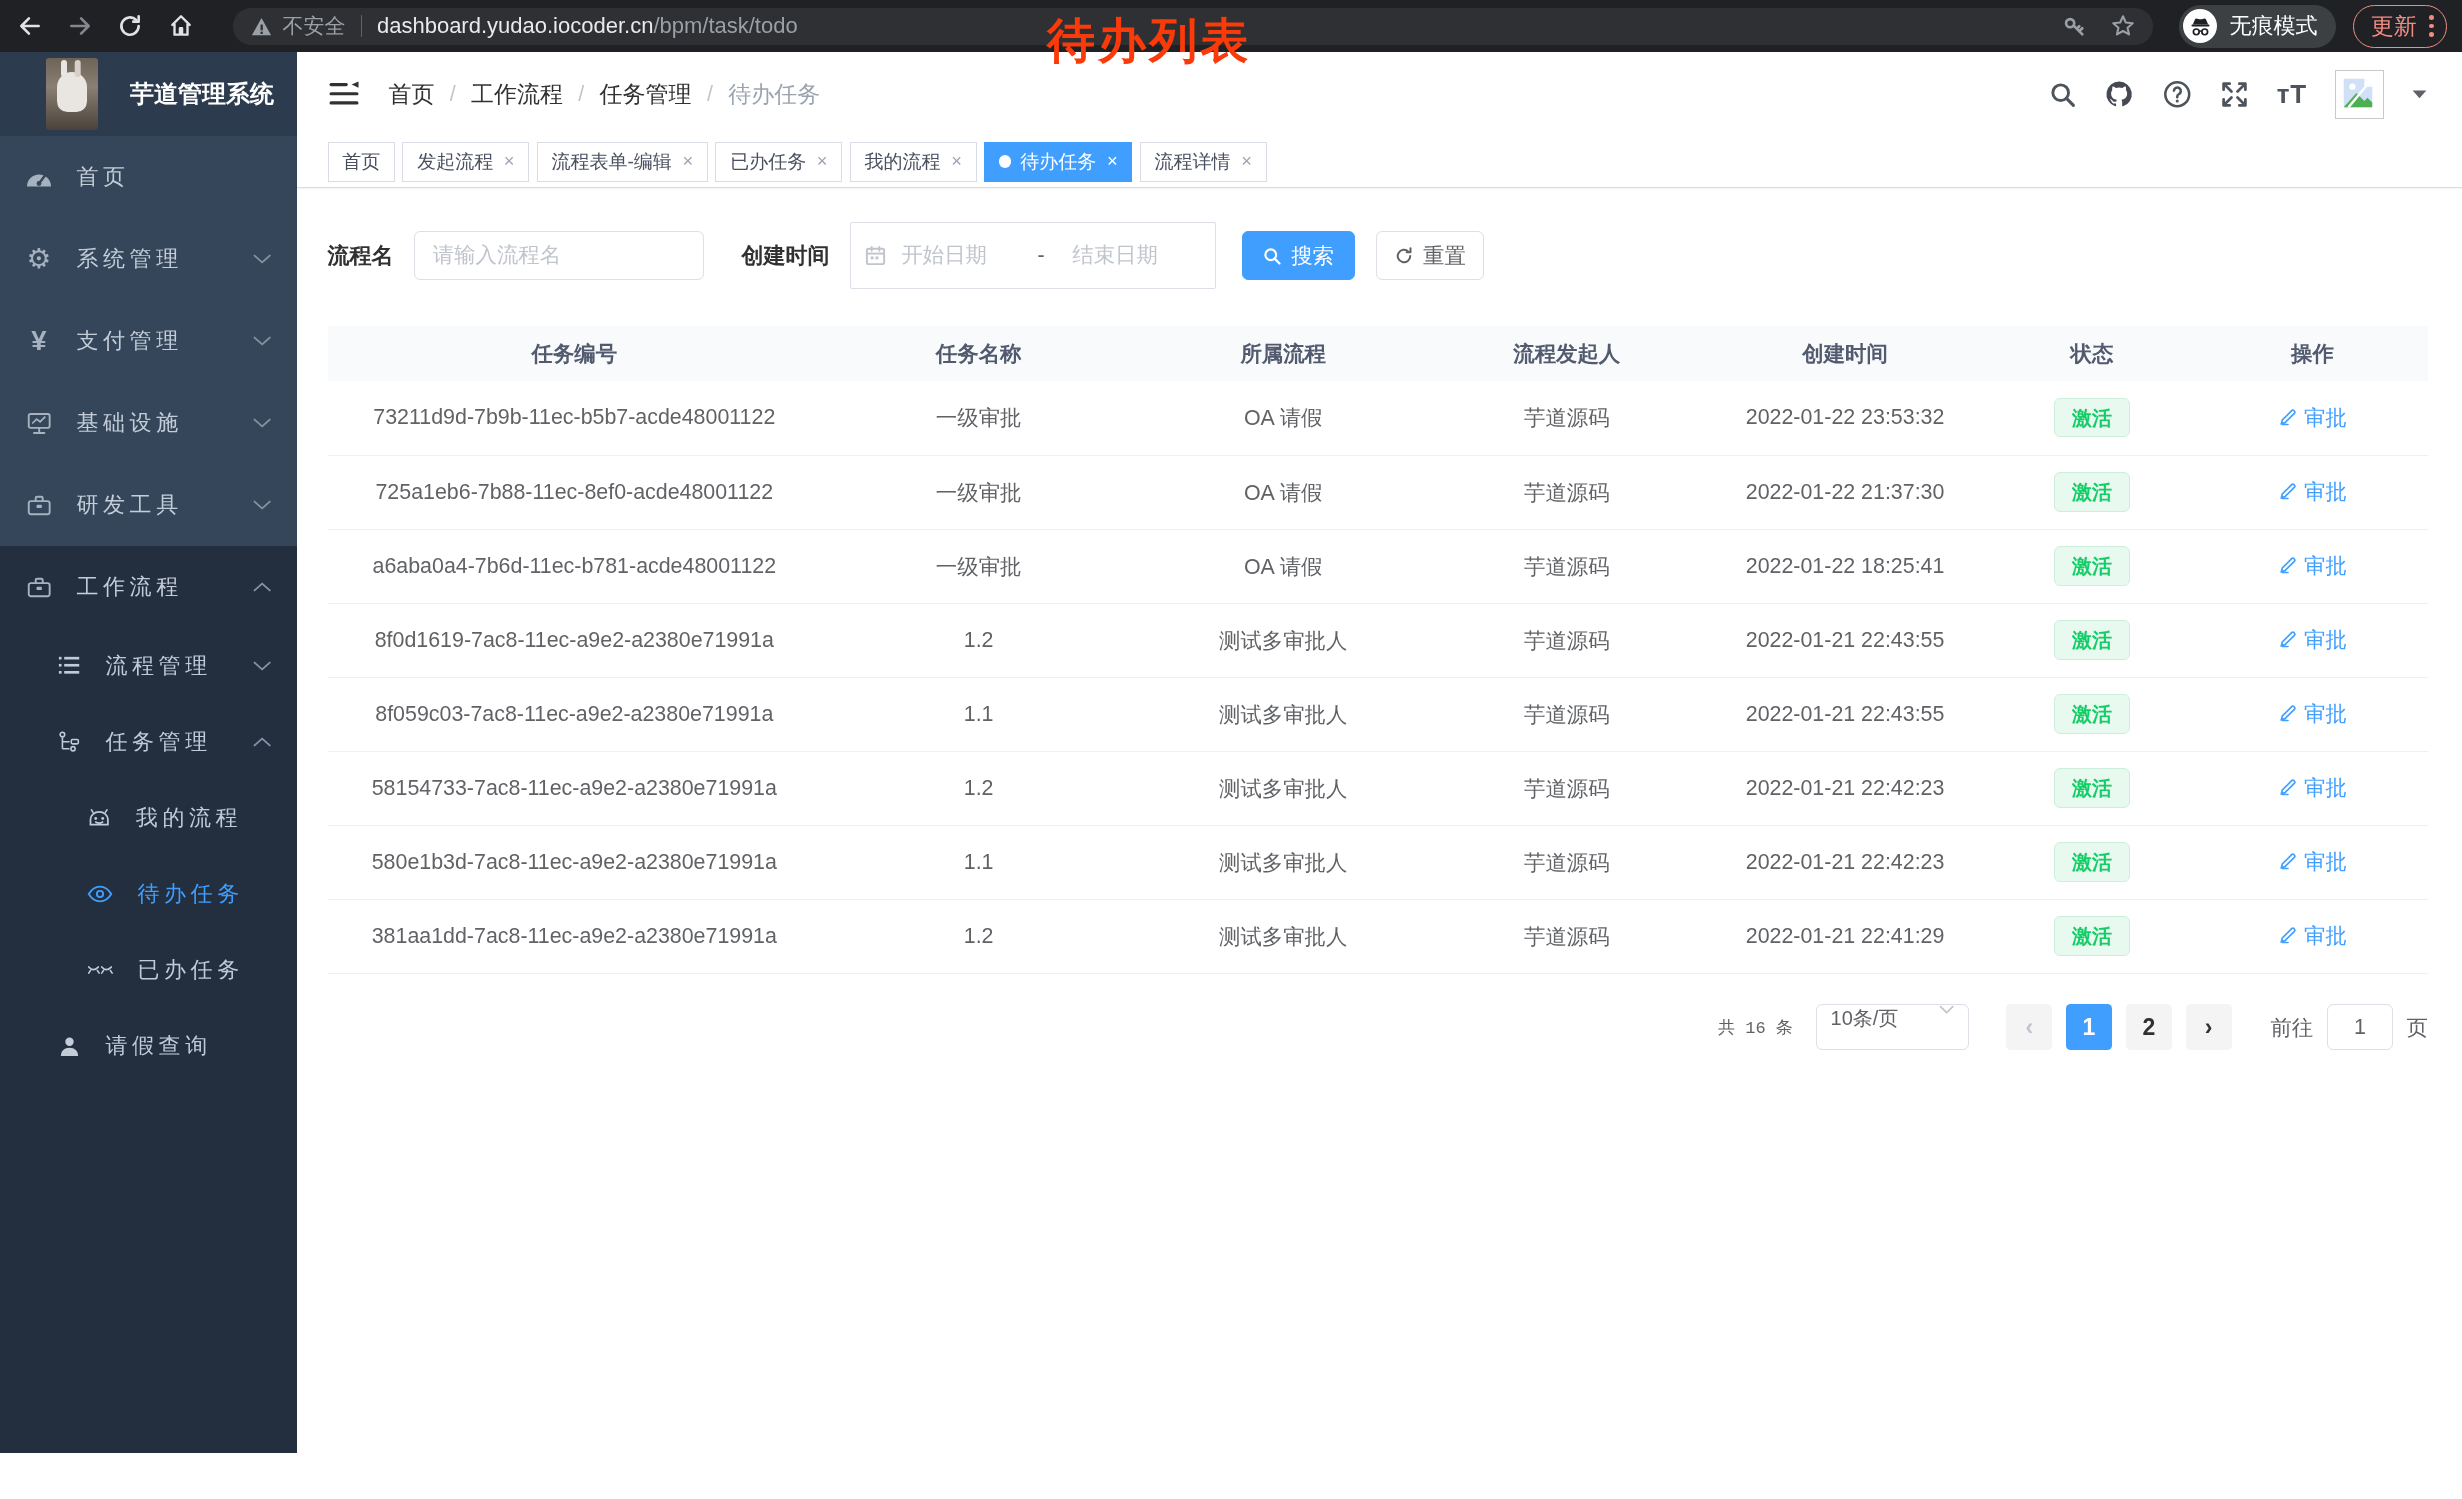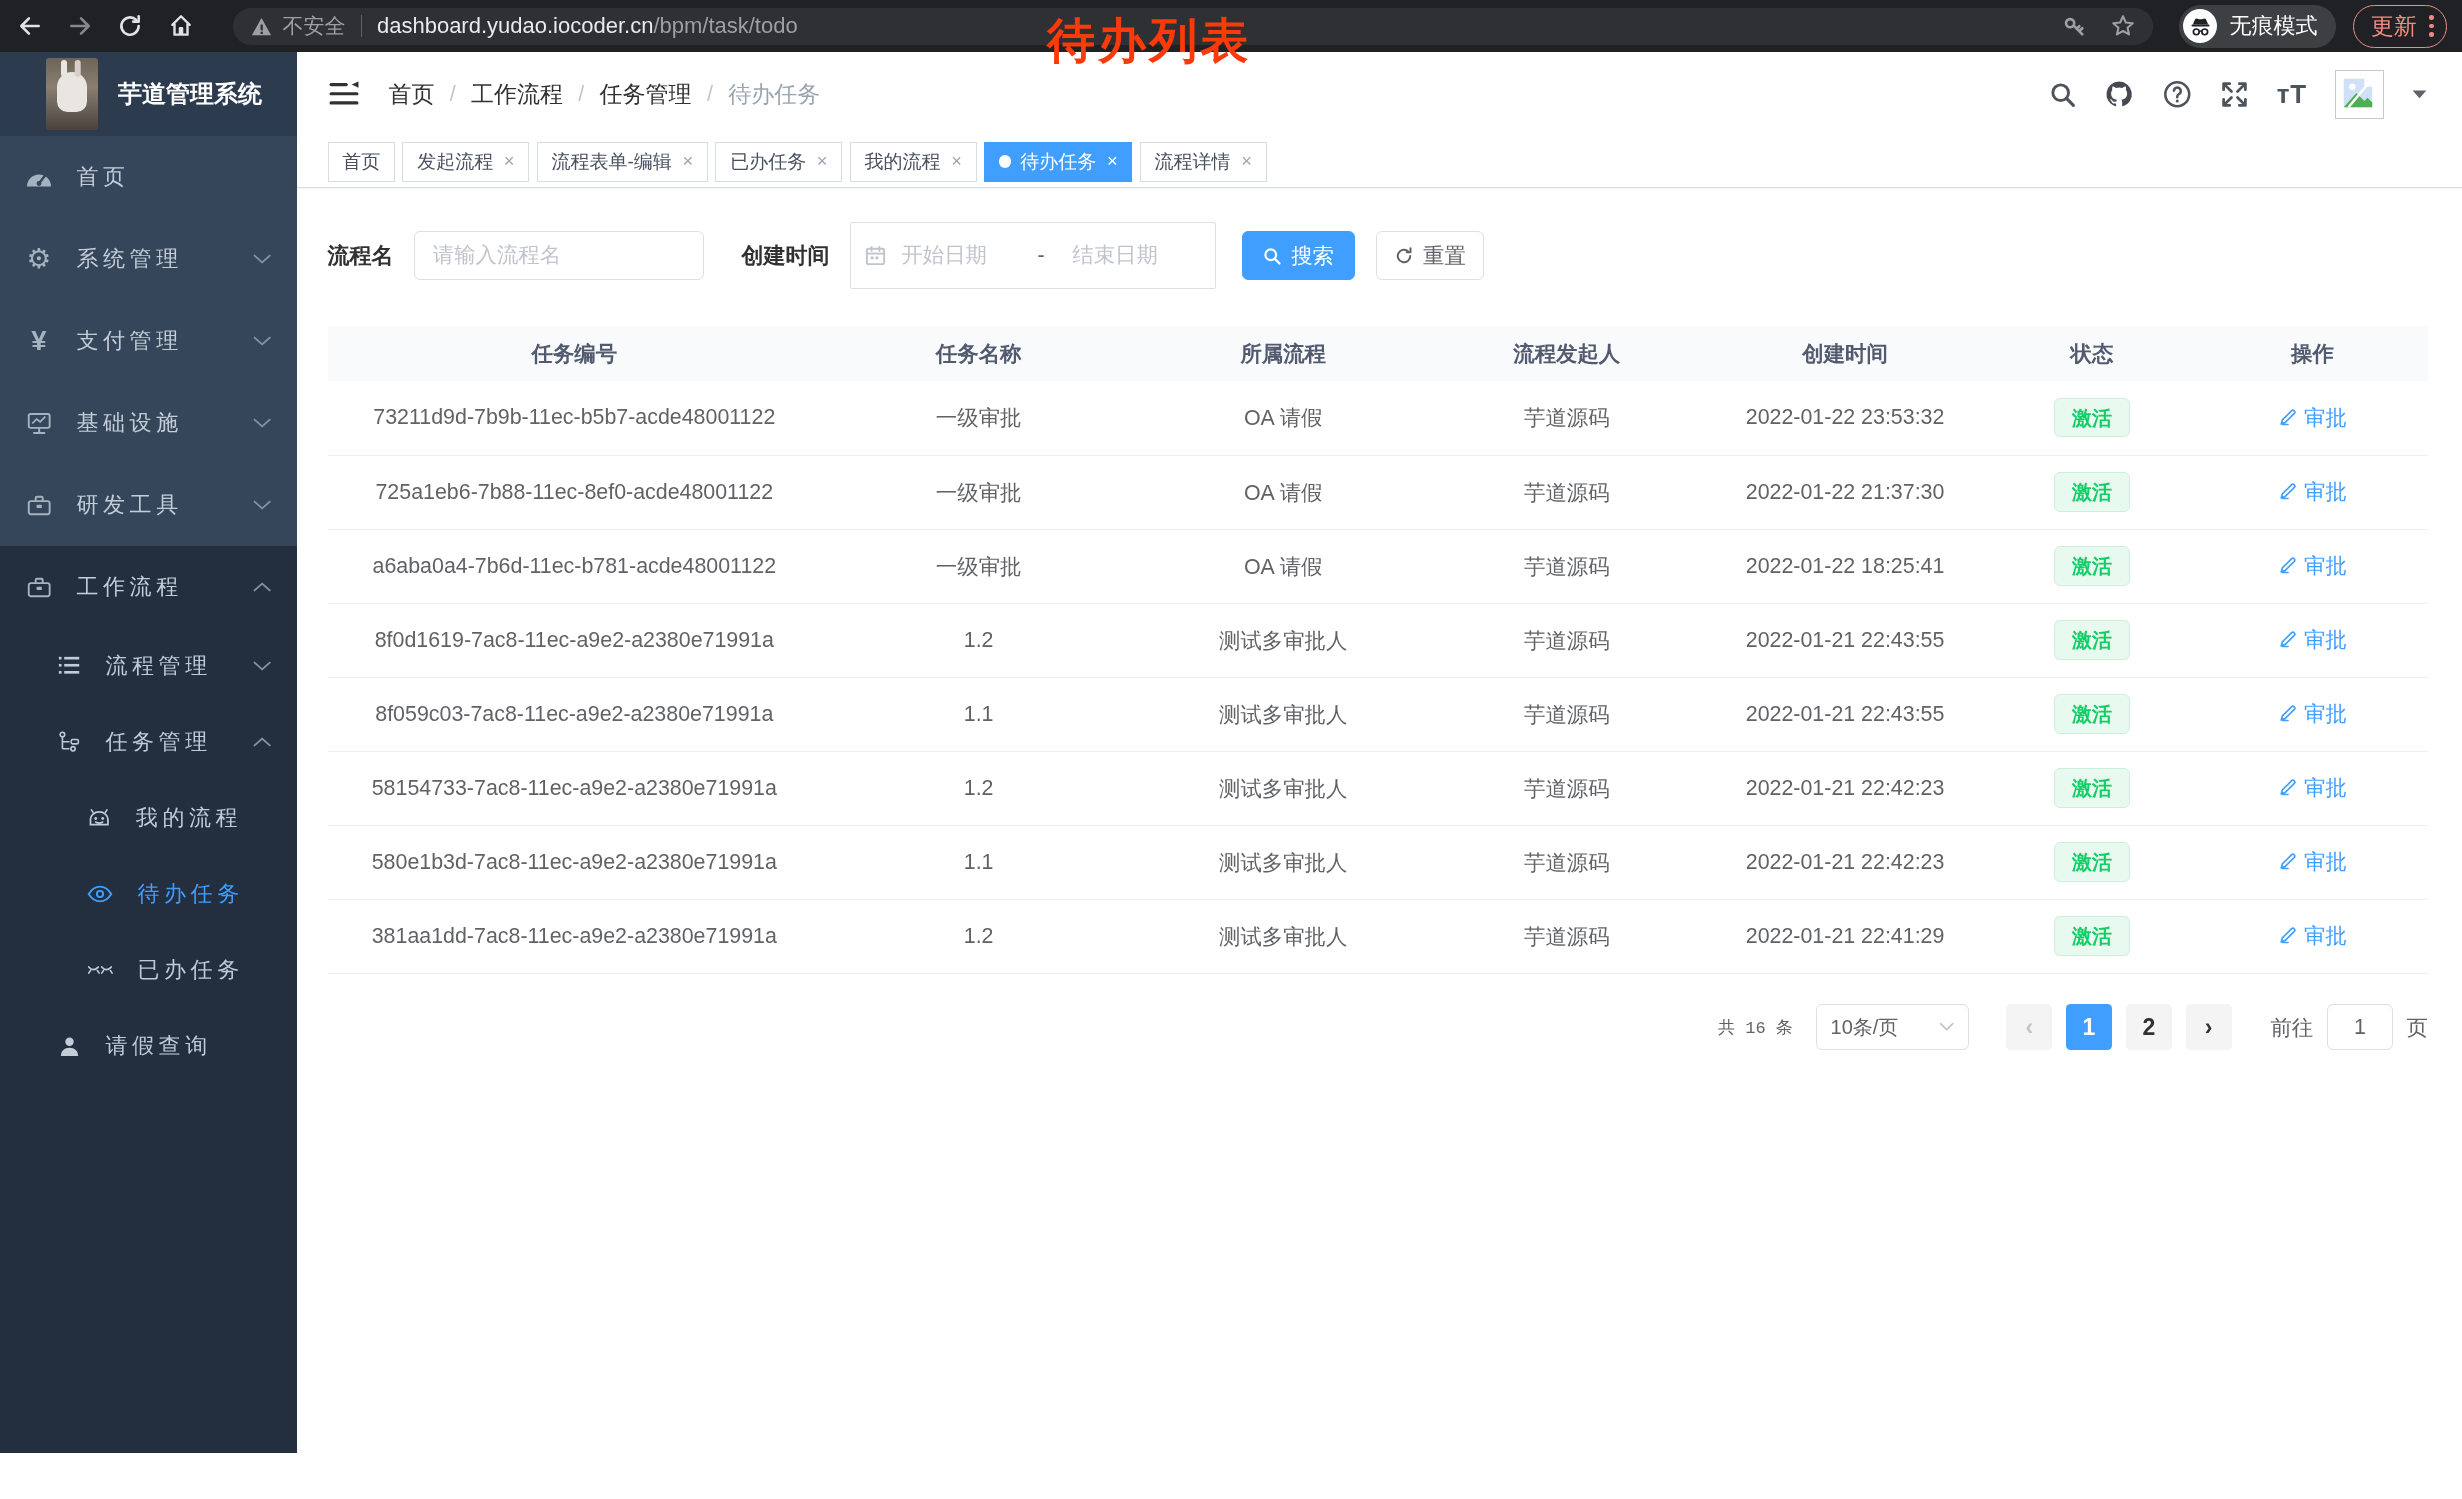--- a/index.html
+++ b/index.html
@@ -48,21 +48,21 @@
     position:absolute; left:1047px; top:9.2px; z-index:9;
     font-size:48px; font-weight:700; color:#fb3a09; letter-spacing:3.1px; white-space:nowrap;
   }
 
   
   .app{ display:flex; height:1448px; }
 
   
   .sidebar{ width:297px; flex:none; background:#fff; }
   .sidebar-inner{ height:1401px; background:#35465a; display:flex; flex-direction:column; }
-  .logo-row{ height:84px; background:#2c3b4e; display:flex; align-items:center; padding-left:46px; flex:none; }
+  .logo-row{ height:84px; background:#2c3b4e; display:flex; align-items:center; padding-left:46px; flex:none;gap:12px; }
   .logo-img{ width:52px; height:72px; border-radius:3.1px; overflow:hidden; flex:none;
     background:linear-gradient(180deg,#6d6357 0%,#8a7f72 40%,#4a423b 100%); position:relative; }
   .logo-img:before{ content:""; position:absolute; left:10.7px; top:13.7px; width:30.5px; height:40px;
     background:#e9e6e2; border-radius:15.3px 15.3px 10.7px 10.7px; }
   .logo-img:after{ content:""; position:absolute; left:15.3px; top:1.5px; width:6.1px; height:17px;
     background:#e9e6e2; border-radius:3.1px; box-shadow:13.7px 0 0 #d8cfc8; }
   .logo-title{ color:#fff; font-size:24px; font-weight:700; margin-left:20px; white-space:nowrap; }
 
   .menu-item{ height:82px; display:flex; align-items:center; padding:0 26px; cursor:pointer; }
   .menu-item .mi-icon{ width:26px; display:flex; justify-content:center; flex:none; }
@@ -143,21 +143,21 @@
   .status-badge{
     display:inline-block; padding:7.6px 17px; background:#e8f9f0; border:0.8px solid #cdeeda;
     border-radius:6.1px; color:#13ce66; font-size:20px; line-height:1.1;font-weight:bold;
   }
   .approve-link{ color:#409eff; cursor:pointer; display:inline-flex; align-items:center; gap:6.1px; }
 
   
   .pagination{ margin-top:30.5px; display:flex; align-items:center; justify-content:flex-end; }
   .pg-total{ font-size:17px; color:#606266; margin-right:23px; white-space:nowrap;font-family:Liberation Mono, monospace; }
   .pg-size{ width:153px; height:46px; border:0.8px solid #dcdfe6; border-radius:6.1px;
-    display:flex; align-items:center; justify-content:space-between; padding:0 13.7px;
+    display:flex; justify-content:space-between; padding:0 13.7px;
     font-size:20px; color:#606266; cursor:pointer; margin-right:30.5px; }
   .pg-btn{ width:46px; height:46px; border-radius:4.6px; background:#f4f4f5; margin:0 6.9px;
     display:flex; align-items:center; justify-content:center; font-size:23px; color:#303133;
     cursor:pointer; font-weight:700; }
   .pg-prev{ color:#c0c4cc; }
   .pg-page.active{ background:#409eff; color:#fff; }
   .pg-goto{ font-size:21.4px; color:#606266; margin-left:32px; white-space:nowrap; }
   .pg-input{ width:66px; height:46px; border:0.8px solid #dcdfe6; border-radius:6.1px; margin:0 13.7px;
     text-align:center; font-size:21.4px; color:#606266; outline:none;
     font-family:"Liberation Sans","DejaVu Sans",sans-serif; }

